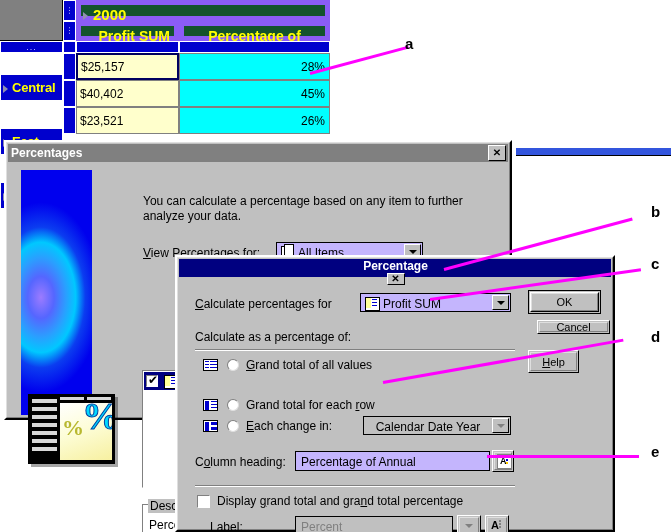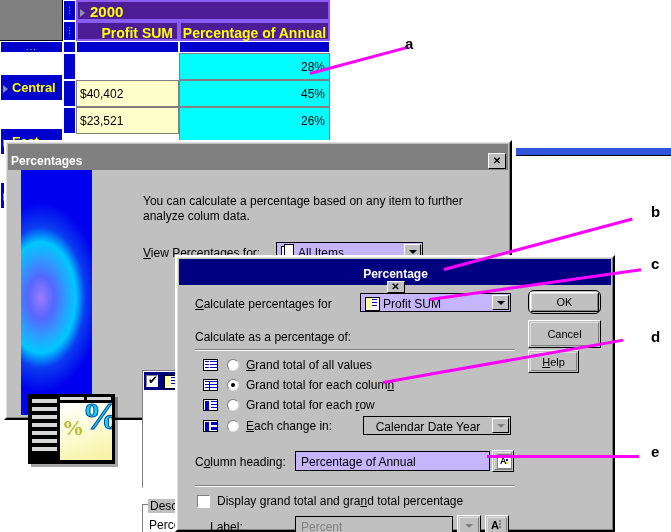--- a/index.html
+++ b/index.html
@@ -19,34 +19,34 @@
   .dotcol{background:#0000cd;border:1px solid #ffffff;box-sizing:border-box;
           color:#c8c8ff;font-size:8px;text-align:center;line-height:1;}
   .yellowcell{background:#ffffcc;border:1px solid #808080;box-sizing:border-box;
               font-size:12px;color:#000;padding:1px 0 0 3px;}
   .cyancell{background:#00ffff;border:1px solid #808080;box-sizing:border-box;
             font-size:12px;color:#000;text-align:right;padding:1px 4px 0 0;}
   .selcell{border:2px solid #000060 !important;}
   .rowhdr{background:#0000cd;border:1px solid #ffffff;box-sizing:border-box;
           color:#ffff00;font-weight:bold;font-size:13px;padding-left:11px;
           letter-spacing:-0.2px;line-height:20px;}
-  .colhdr{background:#4c1d95;border:2px solid #8b5cf6;box-sizing:border-box;
+  .colhdr{background:#14532d;border:5px solid #8b5cf6;box-sizing:border-box;
           color:#ffff00;font-weight:bold;font-size:14px;line-height:20px;}
   .tri{position:absolute;left:2px;top:6px;width:0;height:0;
        border-left:5px solid #9090b0;border-top:4px solid transparent;border-bottom:4px solid transparent;}
   .dots3{letter-spacing:1px;}
 
   
   .dlg{background:#c0c0c0;border-top:2px solid #ffffff;border-left:2px solid #ffffff;
        border-right:2px solid #000000;border-bottom:2px solid #000000;box-sizing:border-box;}
   .dlg-in{position:absolute;inset:0;border-top:1px solid #dfdfdf;border-left:1px solid #dfdfdf;
           border-right:1px solid #808080;border-bottom:1px solid #808080;
           box-sizing:border-box;}
   .titlebar{position:absolute;left:2px;top:2px;right:2px;height:18px;
-            display:flex;align-items:center;padding:8px 2px 0 3px;}
+            display:flex;align-items:center;padding:0 2px 0 3px;}
   .tb-active{background:#000080;flex-direction:column;}
   .tb-inactive{background:#808080;}
   .tb-text{color:#ffffff;font-weight:bold;font-size:12px;flex:1;}
   .tb-btn{width:16px;height:14px;background:#c0c0c0;
           border-top:1px solid #ffffff;border-left:1px solid #ffffff;
           border-right:1px solid #000;border-bottom:1px solid #000;
           display:flex;align-items:center;justify-content:center;
           font-size:10px;font-weight:bold;line-height:1;color:#000;cursor:pointer;}
 
   .dotted-bg{background-color:#c0c0c0;
@@ -125,37 +125,38 @@
   <div class="cell colhdr" style="left:179px;top:21px;width:151px;height:20px;text-align:center;">Percentage of Annual</div>
 
   <div class="cell thinsep" style="left:76px;top:41px;width:103px;height:12px;"></div>
   <div class="cell thinsep" style="left:179px;top:41px;width:151px;height:12px;"></div>
 
   <div class="cell rowhdr" style="left:0;top:53px;width:63px;height:27px;line-height:25px;position:relative;">
     <span class="tri" style="top:10px;"></span>
     <span>Central</span>
   </div>
   <div class="cell thinsep" style="left:63px;top:53px;width:13px;height:27px;"></div>
+  <div class="cell yellowcell selcell" style="left:76px;top:53px;width:103px;height:27px;line-height:23px;">$25,157</div>
   <div class="cell cyancell" style="left:179px;top:53px;width:151px;height:27px;line-height:25px;">28%</div>
 
   <div class="cell rowhdr" style="left:0;top:80px;width:63px;height:27px;line-height:25px;position:relative;">
     <span class="tri" style="top:10px;"></span>
     <span>East</span>
   </div>
   <div class="cell thinsep" style="left:63px;top:80px;width:13px;height:27px;"></div>
   <div class="cell yellowcell" style="left:76px;top:80px;width:103px;height:27px;line-height:25px;">$40,402</div>
   <div class="cell cyancell" style="left:179px;top:80px;width:151px;height:27px;line-height:25px;">45%</div>
 
   <div class="cell rowhdr" style="left:0;top:107px;width:63px;height:27px;line-height:25px;position:relative;">
     <span class="tri" style="top:10px;"></span>
     <span>West</span>
   </div>
   <div class="cell thinsep" style="left:63px;top:107px;width:13px;height:27px;"></div>
   <div class="cell yellowcell" style="left:76px;top:107px;width:103px;height:27px;line-height:25px;">$23,521</div>
-  <div class="cell cyancell" style="left:179px;top:107px;width:151px;height:34px;line-height:25px;">26%</div>
+  <div class="cell cyancell" style="left:179px;top:107px;width:151px;height:27px;line-height:25px;">26%</div>
 </div>
 
 <div class="abs" style="left:516px;top:148px;width:155px;height:7px;background:#3355dd;"></div>
 <div class="abs" style="left:516px;top:155px;width:155px;height:1px;background:#000;"></div>
 
 <div class="abs dlg" style="left:4px;top:140px;width:508px;height:280px;">
   <div class="dlg-in"></div>
 
   <div class="titlebar tb-inactive">
     <span class="tb-text">Percentages</span>
@@ -179,21 +180,21 @@
     <div class="abs" style="left:58px;top:2px;width:24px;height:3px;background:#d8d8d8;"></div>
     <div class="abs" style="left:31px;top:8px;right:2px;bottom:3px;
          background:linear-gradient(160deg,#ffffff 0%,#fdfdd8 45%,#f7f0a0 100%);overflow:hidden;">
       <span style="position:absolute;left:22px;top:-9px;font-size:38px;font-weight:bold;color:#00d8ff;
                    -webkit-text-stroke:1px #0040a0;font-family:'Liberation Serif',serif;">%</span>
       <span style="position:absolute;left:2px;top:12px;font-size:22px;font-weight:bold;color:#b8b830;
                    font-family:'Liberation Serif',serif;">%</span>
     </div>
   </div>
 
-  <div class="abs lbl" style="left:137px;top:52px;width:355px;font-size:12px;line-height:15px;white-space:normal;">You can calculate a percentage based on any item to further analyze colum data.</div>
+  <div class="abs lbl" style="left:137px;top:52px;width:355px;font-size:12px;line-height:15px;white-space:normal;">You can calculate a percentage based on any item to further analyze your data.</div>
 
   <div class="abs lbl" style="left:137px;top:104px;font-size:12px;">
     <u>V</u>iew Percentages for:
   </div>
   <div class="abs field-outer" style="left:270px;top:100px;width:147px;height:19px;">
     <span class="abs" style="left:4px;top:3px;width:11px;height:12px;border:1px solid #000;background:#fff;">
       <span style="position:absolute;left:2px;top:-3px;width:8px;height:10px;border:1px solid #000;background:#fff;display:block;"></span>
     </span>
     <span class="abs lbl" style="left:21px;top:3px;font-size:12px;">All Items</span>
     <span class="dropbtn">
@@ -265,30 +266,20 @@
         <i style="left:6px;top:1px;width:7px;height:1px;"></i>
       <i style="left:1px;top:4px;width:4px;height:1px;"></i>
         <i style="left:6px;top:4px;width:7px;height:1px;"></i>
       <i style="left:1px;top:7px;width:4px;height:1px;"></i>
         <i style="left:6px;top:7px;width:7px;height:1px;"></i>
     </span>
     <span class="radio" style="margin-left:9px;"></span>
     <span class="lbl" style="margin-left:7px;font-size:12px;"><u>G</u>rand total of all values</span>
   </div>
 
-  <div class="abs" style="left:26px;top:120px;width:320px;height:16px;display:flex;align-items:center;">
-    <span class="mini">
-      <i style="left:1px;top:1px;width:12px;height:1px;"></i>
-      <i style="left:1px;top:4px;width:12px;height:1px;"></i>
-      <i style="left:1px;top:7px;width:12px;height:1px;"></i>
-      <i style="left:5px;top:1px;width:1px;height:9px;"></i>
-    </span>
-    <span class="radio on" style="margin-left:9px;"></span>
-    <span class="lbl" style="margin-left:7px;font-size:12px;">Grand total for each colum<u>n</u></span>
-  </div>
 
   <div class="abs" style="left:26px;top:140px;width:320px;height:16px;display:flex;align-items:center;">
     <span class="mini">
       <i style="left:1px;top:1px;width:4px;height:9px;"></i>
       <i style="left:7px;top:1px;width:6px;height:1px;"></i>
       <i style="left:7px;top:4px;width:6px;height:1px;"></i>
       <i style="left:7px;top:7px;width:6px;height:1px;"></i>
     </span>
     <span class="radio" style="margin-left:9px;"></span>
     <span class="lbl" style="margin-left:7px;font-size:12px;">Grand total for each <u>r</u>ow</span>
@@ -345,26 +336,26 @@
   <div class="abs btn" style="left:308px;top:258px;width:24px;height:22px;position:absolute;">
     <span class="btn-inner"></span>
     <span class="abs" style="left:5px;top:3px;width:13px;height:13px;">
       <span style="position:absolute;left:0;top:0;font-size:11px;font-weight:bold;color:#000;line-height:13px;">A</span>
       <span style="position:absolute;left:8px;top:1px;width:2px;height:2px;background:#808080;display:block;"></span>
       <span style="position:absolute;left:8px;top:4px;width:2px;height:2px;background:#808080;display:block;"></span>
       <span style="position:absolute;left:8px;top:7px;width:2px;height:2px;background:#808080;display:block;"></span>
     </span>
   </div>
 
-  <div class="abs btn btn-default" style="left:351px;top:33px;width:73px;height:24px;position:absolute;border-radius:6px;">
+  <div class="abs btn btn-default" style="left:351px;top:33px;width:73px;height:24px;position:absolute;">
     <span class="btn-inner" style="inset:2px;border-top:1px solid #dfdfdf;border-left:1px solid #dfdfdf;border-right:1px solid #808080;border-bottom:1px solid #808080;"></span>
     <span class="abs" style="inset:1px;border-top:1px solid #fff;border-left:1px solid #fff;border-right:1px solid #000;border-bottom:1px solid #000;pointer-events:none;"></span>
     <span class="lbl" style="position:relative;z-index:2;">OK</span>
   </div>
-  <div class="abs btn" style="left:351px;top:63px;width:73px;height:28px;position:absolute;">
+  <div class="abs btn" style="left:360px;top:63px;width:73px;height:14px;position:absolute;">
     <span class="btn-inner"></span>
     <span class="lbl">Cancel</span>
   </div>
   <div class="abs btn" style="left:351px;top:93px;width:51px;height:23px;position:absolute;">
     <span class="btn-inner"></span>
     <span class="lbl"><u>H</u>elp</span>
   </div>
 </div>
 
 <div class="callout-line" style="left:310px;top:72px;width:102px;transform:rotate(-15deg);"></div>

